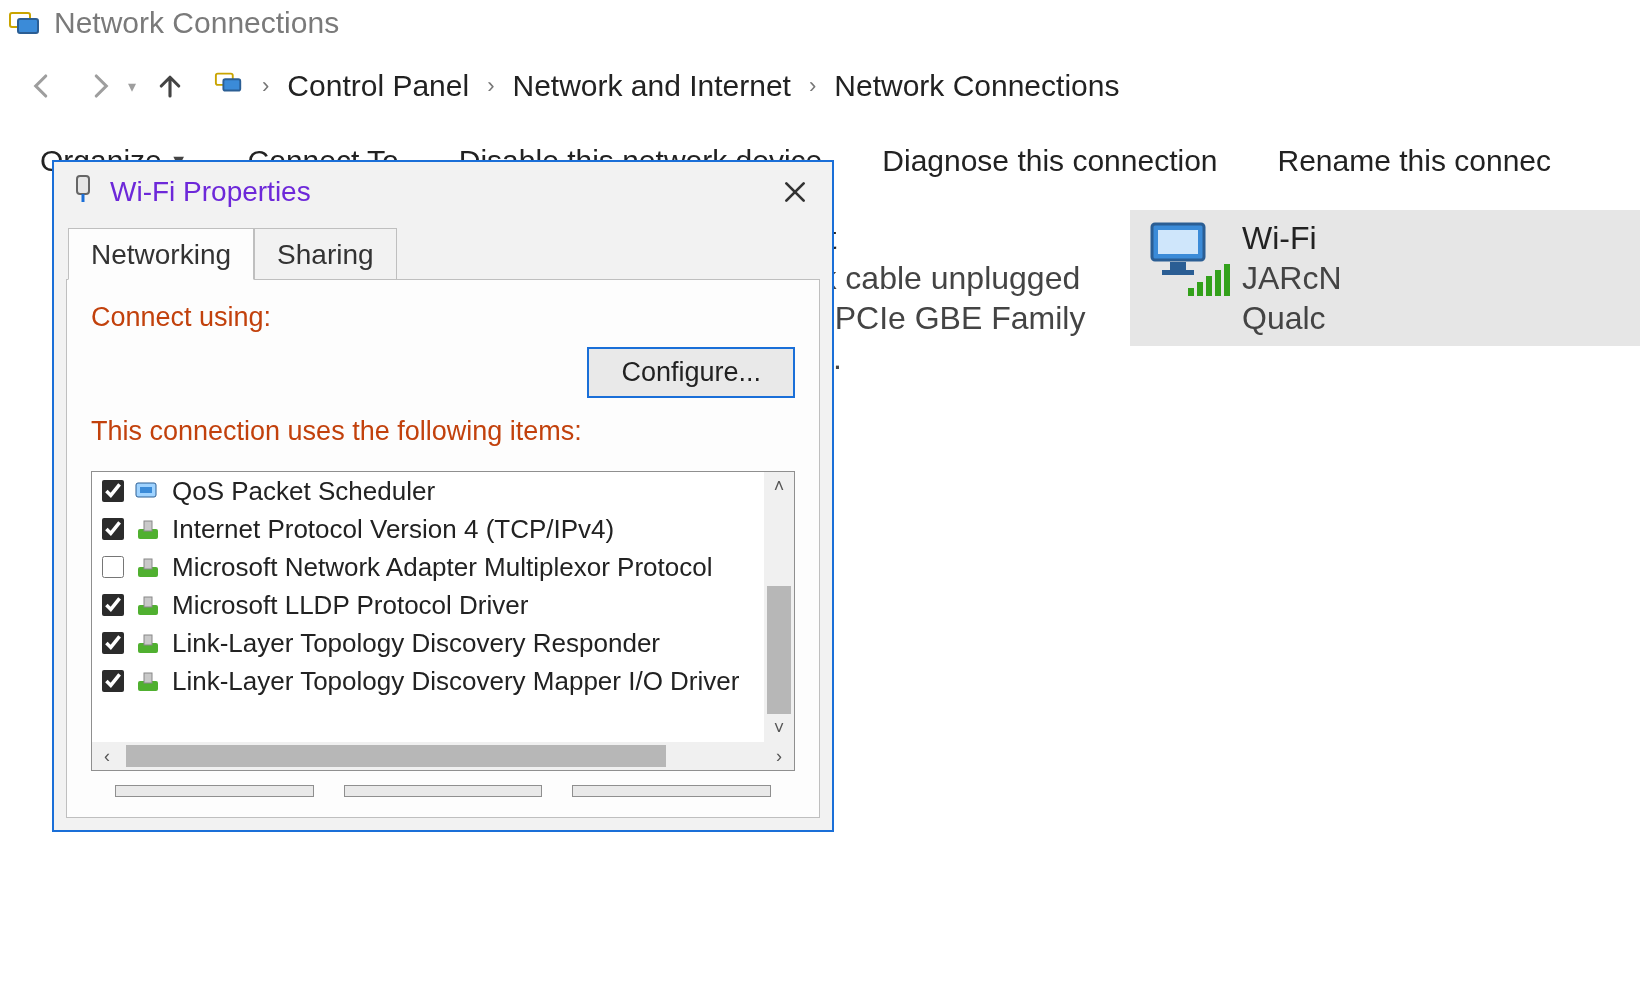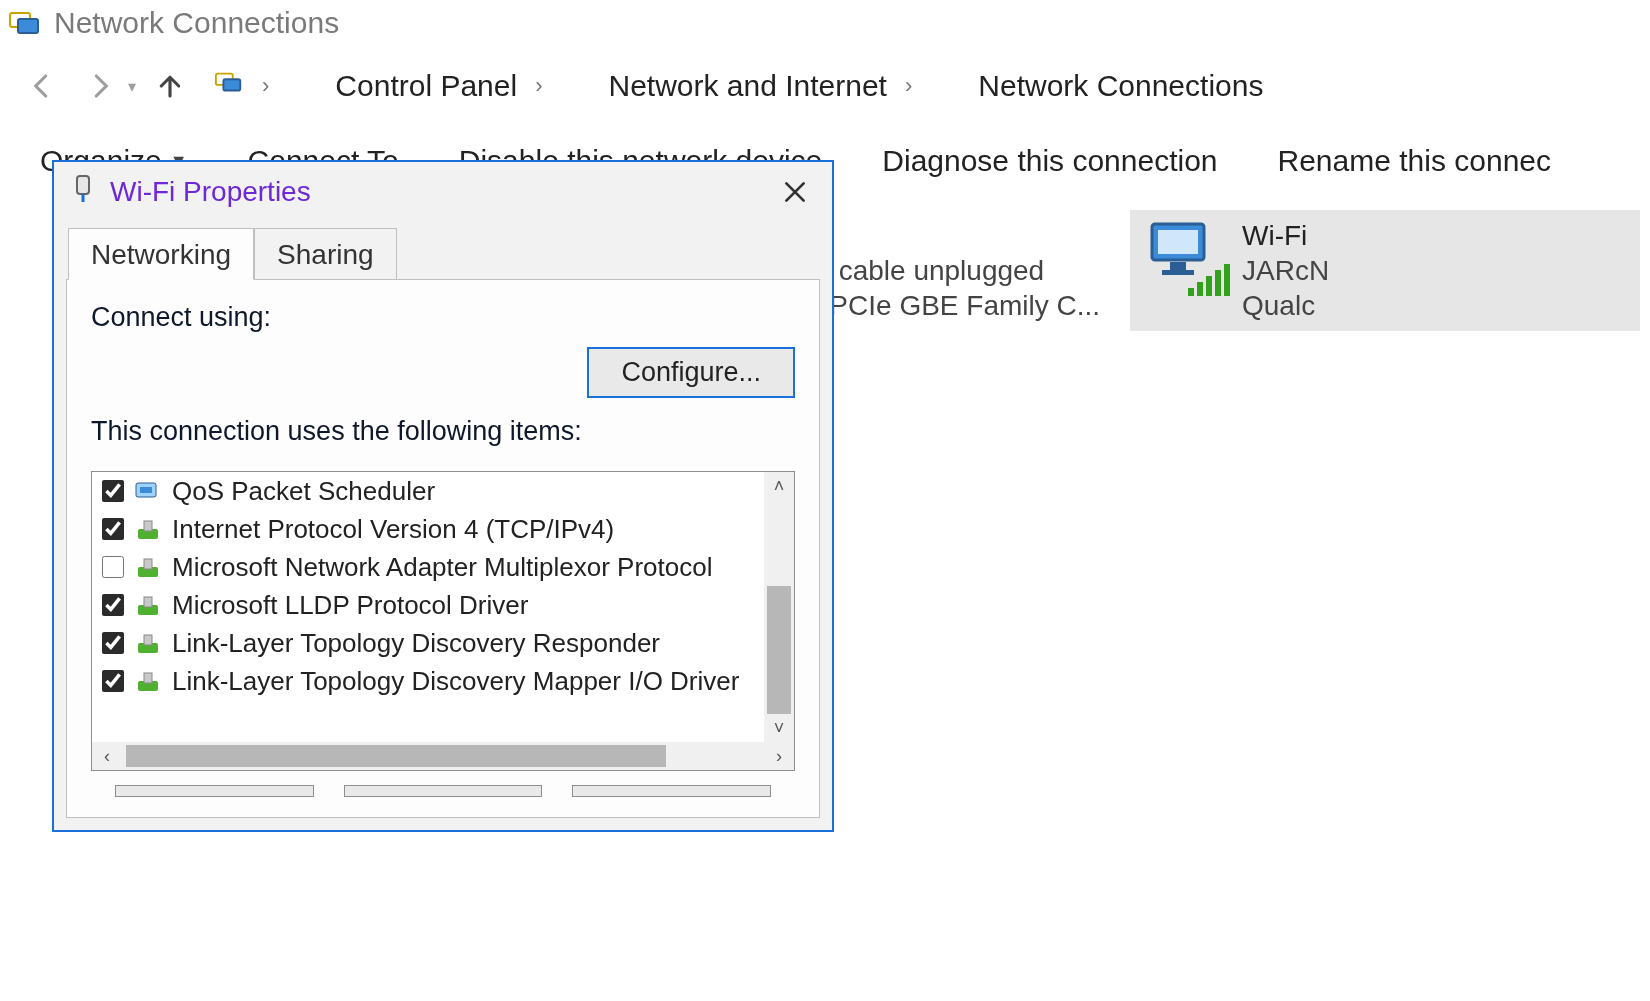--- a/index.html
+++ b/index.html
@@ -61,21 +61,20 @@
     padding: 0 10px;
   }
   .addrbar .seg-icon svg { width: 30px; height: 30px; }
   .addrbar .sep {
     color: #777;
     font-size: 22px;
     padding: 0 2px;
   }
   .addrbar .seg {
     color: #222;
-    margin-left: 48px;
   }
 
   
   .toolbar {
     display: flex;
     align-items: center;
     gap: 60px;
     padding: 22px 57px 4px 40px;
     font-size: 30px;
     color: #222;
@@ -87,21 +86,21 @@
   .content-area {
     position: absolute;
     top: 195px; left: 0; right: 0; bottom: 0;
     padding-left: 40px;
   }
   .adapter-tile {
     position: absolute;
     display: flex;
     gap: 18px;
     padding: 8px 14px;
-    font-size: 28px;
+    font-size: 32px;
     line-height: 1.25;
   }
   .adapter-tile.ethernet { top: 15px; left: 680px; width: 470px; }
   .adapter-tile.wifi     { top: 15px; left: 1130px; width: 510px; background:#e6e6e6; }
   .adapter-tile .tile-icon { width: 80px; height: 80px; position: relative; flex-shrink: 0; }
   .adapter-tile .tile-text .line1 { color: #222; }
   .adapter-tile .tile-text .line2,
   .adapter-tile .tile-text .line3 { color: #444; }
 
   
@@ -151,21 +150,21 @@
     border-bottom: 1px solid #fdfdfd;
     z-index: 2;
   }
   .tab-panel {
     background: #fdfdfd;
     border: 1px solid #bfbfbf;
     margin: -1px 12px 12px 12px;
     padding: 22px 24px 20px 24px;
     font-size: 27px;
   }
-  .label { color: #0f172a; margin-bottom: 8px; }
+  .label { color: #c2410c; margin-bottom: 8px; }
 
   .adapter-box {
     border: 1px solid #8f8f8f;
     background: #fff;
     padding: 14px 16px;
     display: flex;
     align-items: center;
     gap: 16px;
     margin-top: 8px;
   }

